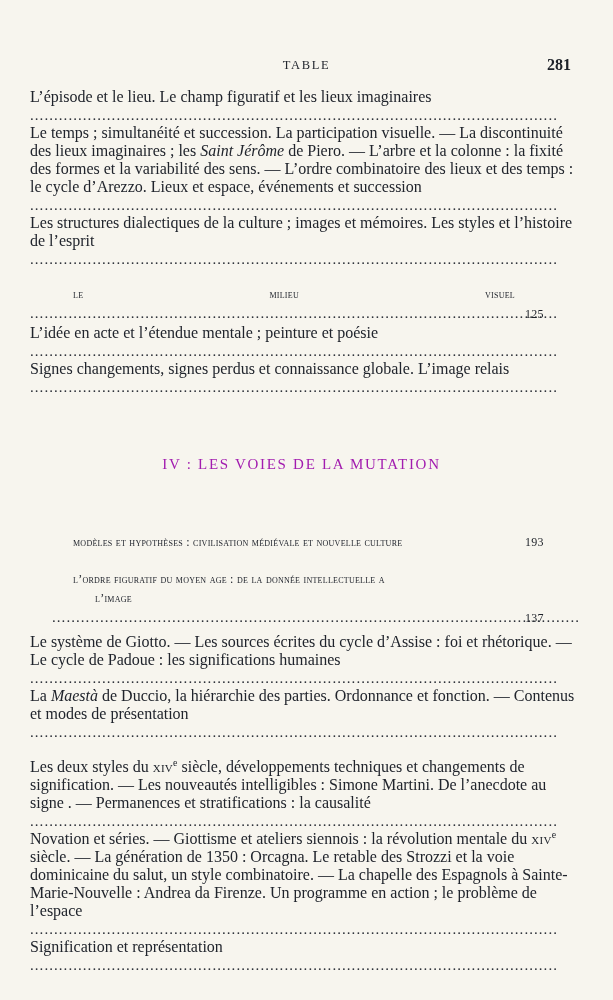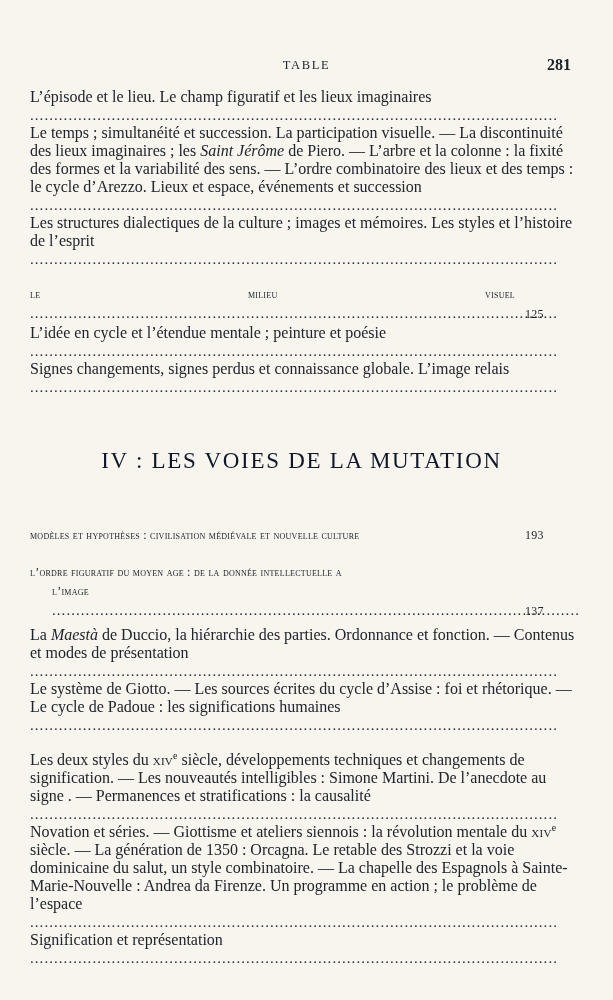--- a/index.html
+++ b/index.html
@@ -99,36 +99,37 @@
     padding: 0 68px 0 0;
     font-size: 12.1px;
     line-height: 19.2px;
     letter-spacing: 0.25px;
     text-align: justify;
     color: #20242c;
   }
   .sec .sc {
     font-variant: small-caps;
     text-transform: lowercase;
+    margin-left: 43px;
   }
   .sec-2line {
     text-indent: 0;
   }
   .sec-2line .l2 {
     display: block;
     padding-left: 22px;
   }
 
   
   .chapter {
-    margin: 8px;
+    margin: 16px;
     text-align: center;
-    font-size: 23px;
+    font-size: 15px;
     letter-spacing: 1.7px;
-    color: #0f172a;
+    color: #a21caf;
     padding-right: 10px;
   }
   .sp-md { height: 17px; }
   .sp-xs { height: 5px; }
   .sp-chapter-top { height: 44px; }
   .sp-chapter-bot { height: 27px; }
 
   i, .ital { font-style: italic; }
 
   .rn {
@@ -151,32 +152,32 @@
     <div class="runhead-title">TABLE</div>
     <div class="runhead-folio">281</div>
   </div>
 
   <div class="toc" id="toc-body">
       <div class="entry"><span class="txt">L’épisode et le lieu. Le champ figuratif et les lieux imaginaires</span> <span class="lead">..............................................................................................................</span></div>
       <div class="entry"><span class="txt">Le temps ; simultanéité et succession. La participation visuelle. — La discontinuité des lieux imaginaires ; les <i class="ital">Saint Jérôme</i> de Piero. — L’arbre et la colonne : la fixité des formes et la variabilité des sens. — L’ordre combinatoire des lieux et des temps : le cycle d’Arezzo. Lieux et espace, événements et succession</span> <span class="lead">..............................................................................................................</span></div>
       <div class="entry"><span class="txt">Les structures dialectiques de la culture ; images et mémoires. Les styles et l’histoire de l’esprit</span> <span class="lead">..............................................................................................................</span></div>
       <div class="sp-md"></div>
       <div class="sec"><span class="sc">LE MILIEU VISUEL</span> <span class="lead">..............................................................................................................</span><span class="folio" style="bottom: 0px;">125</span></div>
-      <div class="entry"><span class="txt">L’idée en cycle et l’étendue mentale ; peinture et poésie</span> <span class="lead">..............................................................................................................</span></div>
+      <div class="entry"><span class="txt">L’idée en acte et l’étendue mentale ; peinture et poésie</span> <span class="lead">..............................................................................................................</span></div>
       <div class="entry"><span class="txt">Signes changements, signes perdus et connaissance globale. L’image relais</span> <span class="lead">..............................................................................................................</span></div>
       <div class="sp-chapter-top"></div>
       <div class="chapter">IV : LES VOIES DE LA MUTATION</div>
       <div class="sp-chapter-bot"></div>
       <div class="sp-md"></div>
       <div class="sec"><span class="sc">MODÈLES ET HYPOTHÈSES : CIVILISATION MÉDIÉVALE ET NOUVELLE CULTURE</span><span class="folio" style="bottom: 0px;">193</span></div>
       <div class="sp-md"></div>
       <div class="sec sec-2line"><span class="sc">L’ORDRE FIGURATIF DU MOYEN AGE :  DE LA DONNÉE INTELLECTUELLE A</span><span class="l2"><span class="sc">L’IMAGE</span> <span class="lead">..............................................................................................................</span></span><span class="folio" style="bottom: 0px; margin-left: 44px;">137</span></div>
       <div class="sp-xs"></div>
+      <div class="entry"><span class="txt">Le système de Giotto. — Les sources écrites du cycle d’Assise : foi et rhétorique. — Le cycle de Padoue : les significations humaines</span> <span class="lead">..............................................................................................................</span></div>
       <div class="entry"><span class="txt">La <i class="ital">Maestà</i> de Duccio, la hiérarchie des parties. Ordonnance et fonction. — Contenus et modes de présentation</span> <span class="lead">..............................................................................................................</span></div>
-      <div class="entry"><span class="txt">Le système de Giotto. — Les sources écrites du cycle d’Assise : foi et rhétorique. — Le cycle de Padoue : les significations humaines</span> <span class="lead">..............................................................................................................</span></div>
       <div class="sp-md"></div>
       <div class="entry"><span class="txt">Les deux styles du <span class="rn">XIV</span><sup>e</sup> siècle, développements techniques et changements de signification. — Les nouveautés intelligibles : Simone Martini. De l’anecdote au signe . — Permanences et stratifications : la causalité</span> <span class="lead">..............................................................................................................</span></div>
       <div class="entry"><span class="txt">Novation et séries. — Giottisme et ateliers siennois : la révolution mentale du <span class="rn">XIV</span><sup>e</sup> siècle. — La génération de 1350 : Orcagna. Le retable des Strozzi et la voie dominicaine du salut, un style combinatoire. — La chapelle des Espagnols à Sainte-Marie-Nouvelle : Andrea da Firenze. Un programme en action ; le problème de l’espace</span> <span class="lead">..............................................................................................................</span></div>
       <div class="entry"><span class="txt">Signification et représentation</span> <span class="lead">..............................................................................................................</span></div>
       <div class="sp-md"></div>
     </div>
 
 </div>
 
 </body></html>

